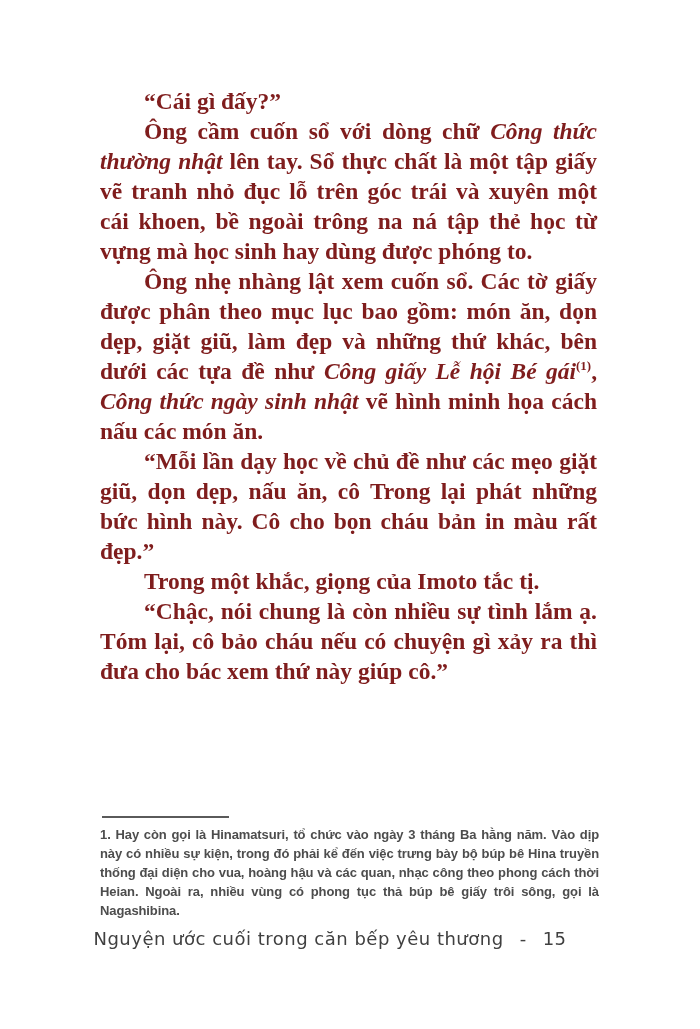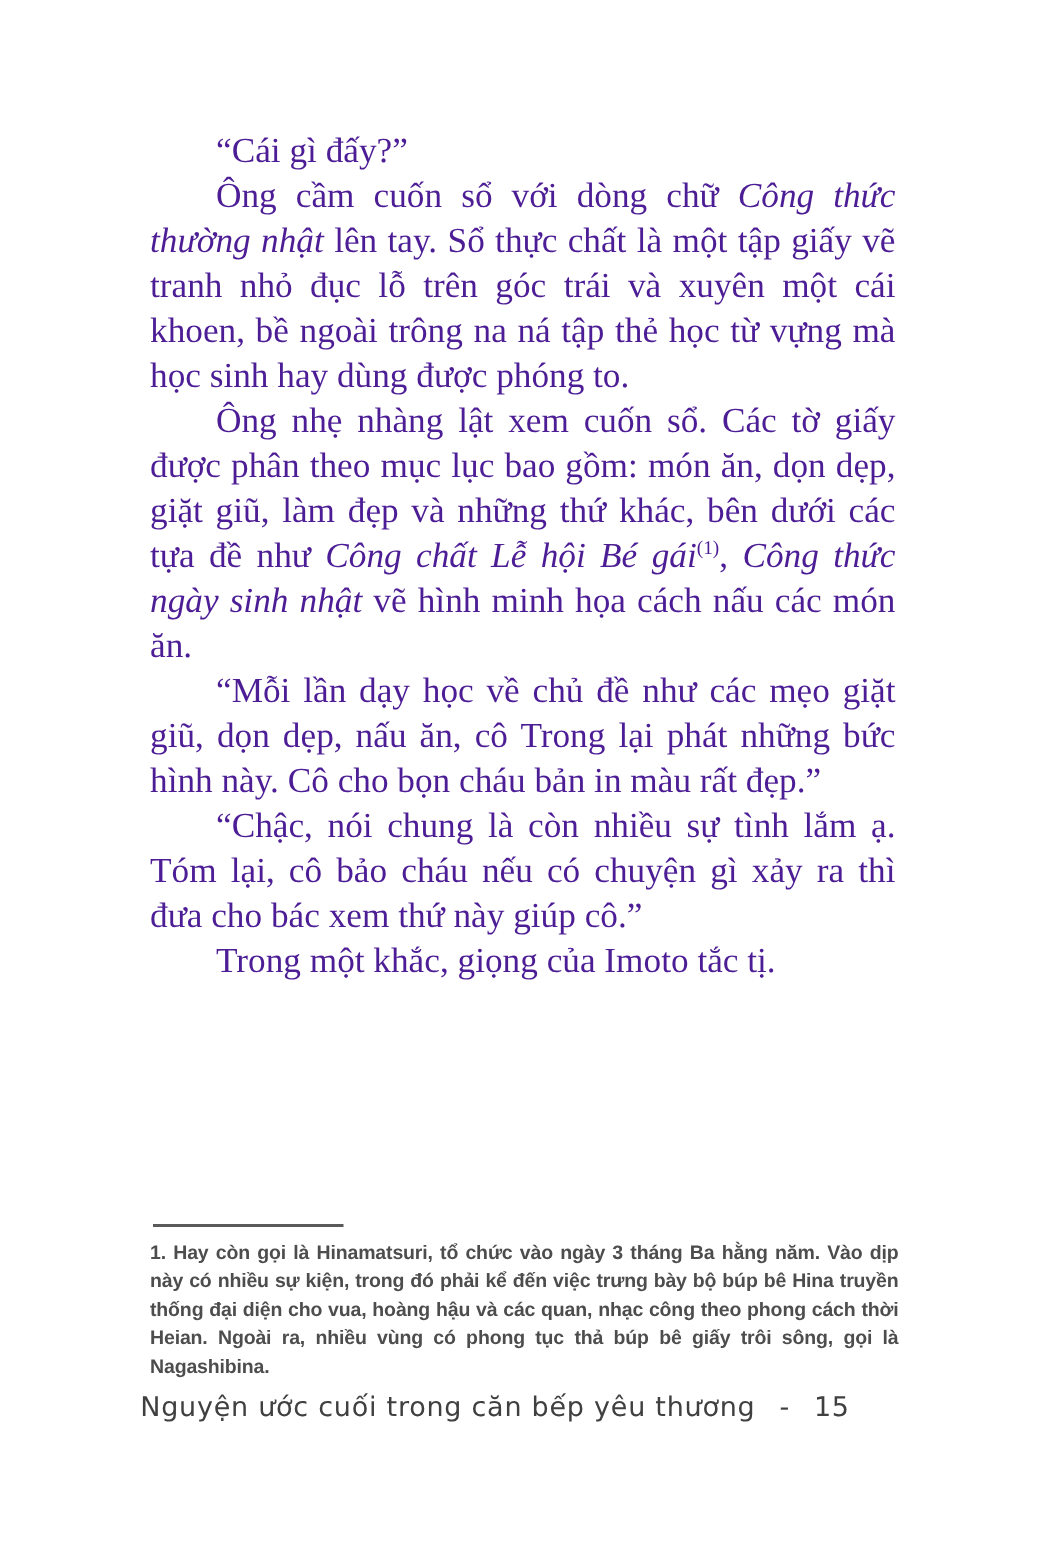--- a/index.html
+++ b/index.html
@@ -15,22 +15,23 @@
     overflow: hidden;
   }
   .body-text {
     position: absolute;
     left: 100px;
     top: 86px;
     width: 497px;
     font-family: "Liberation Serif", "DejaVu Serif", serif;
     font-size: 23.5px;
     line-height: 30px;
-    color: #4c1d95;
+    color: #7f1d1d;
     text-align: justify;
+    font-weight: bold;
   }
   .para {
     margin: 0;
     text-indent: 44px;
   }
   .italic {
     font-style: italic;
   }
   .body-text sup {
     font-size: 0.55em;
@@ -75,24 +76,24 @@
   }
 </style>
 </head>
 <body>
 
 <div class="page">
 
   <div class="body-text">
       <p class="para"><span>“Cái gì đấy?”</span></p>
       <p class="para"><span>Ông cầm cuốn sổ với dòng chữ </span><span class="italic">Công thức thường nhật</span><span> lên tay. Sổ thực chất là một tập giấy vẽ tranh nhỏ đục lỗ trên góc trái và xuyên một cái khoen, bề ngoài trông na ná tập thẻ học từ vựng mà học sinh hay dùng được phóng to.</span></p>
-      <p class="para"><span>Ông nhẹ nhàng lật xem cuốn sổ. Các tờ giấy được phân theo mục lục bao gồm: món ăn, dọn dẹp, giặt giũ, làm đẹp và những thứ khác, bên dưới các tựa đề như </span><span class="italic">Công chất Lễ hội Bé gái</span><sup>(1)</sup><span>, </span><span class="italic">Công thức ngày sinh nhật</span><span> vẽ hình minh họa cách nấu các món ăn.</span></p>
+      <p class="para"><span>Ông nhẹ nhàng lật xem cuốn sổ. Các tờ giấy được phân theo mục lục bao gồm: món ăn, dọn dẹp, giặt giũ, làm đẹp và những thứ khác, bên dưới các tựa đề như </span><span class="italic">Công giấy Lễ hội Bé gái</span><sup>(1)</sup><span>, </span><span class="italic">Công thức ngày sinh nhật</span><span> vẽ hình minh họa cách nấu các món ăn.</span></p>
       <p class="para"><span>“Mỗi lần dạy học về chủ đề như các mẹo giặt giũ, dọn dẹp, nấu ăn, cô Trong lại phát những bức hình này. Cô cho bọn cháu bản in màu rất đẹp.”</span></p>
+      <p class="para"><span>Trong một khắc, giọng của Imoto tắc tị.</span></p>
       <p class="para"><span>“Chậc, nói chung là còn nhiều sự tình lắm ạ. Tóm lại, cô bảo cháu nếu có chuyện gì xảy ra thì đưa cho bác xem thứ này giúp cô.”</span></p>
-      <p class="para"><span>Trong một khắc, giọng của Imoto tắc tị.</span></p>
     </div>
 
   <div class="footnote-rule"></div>
 
   <div class="footnote">1. Hay còn gọi là Hinamatsuri, tổ chức vào ngày 3 tháng Ba hằng năm. Vào dịp này có nhiều sự kiện, trong đó phải kể đến việc trưng bày bộ búp bê Hina truyền thống đại diện cho vua, hoàng hậu và các quan, nhạc công theo phong cách thời Heian. Ngoài ra, nhiều vùng có phong tục thả búp bê giấy trôi sông, gọi là Nagashibina.</div>
 
   <div class="footer">
     <span>Nguyện ước cuối trong căn bếp yêu thương</span><span class="sep">-</span><span>15</span>
   </div>
 

